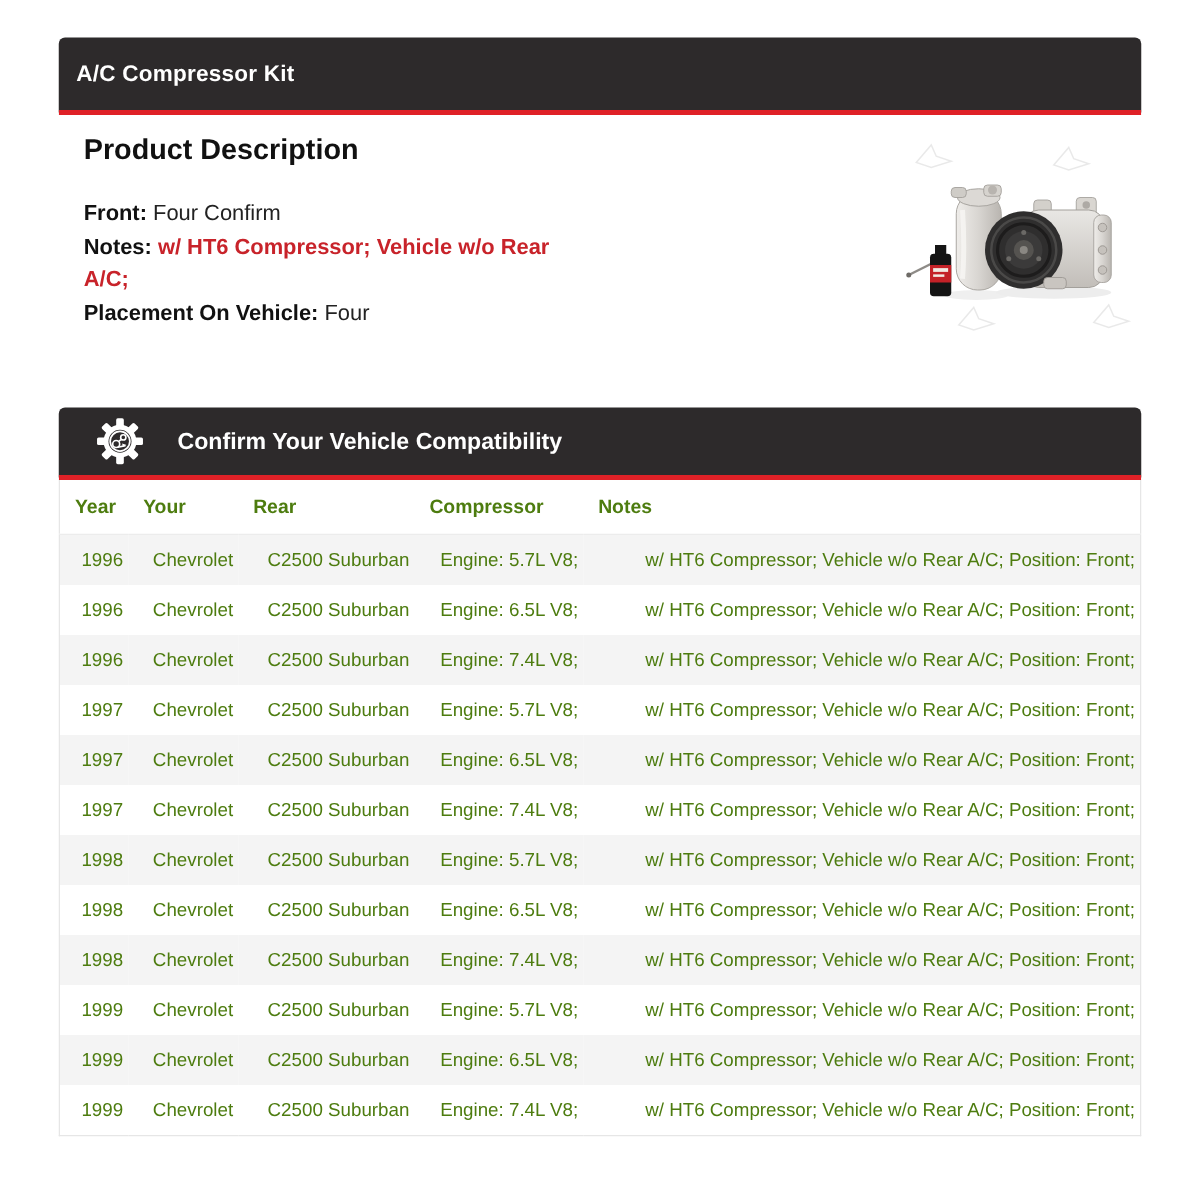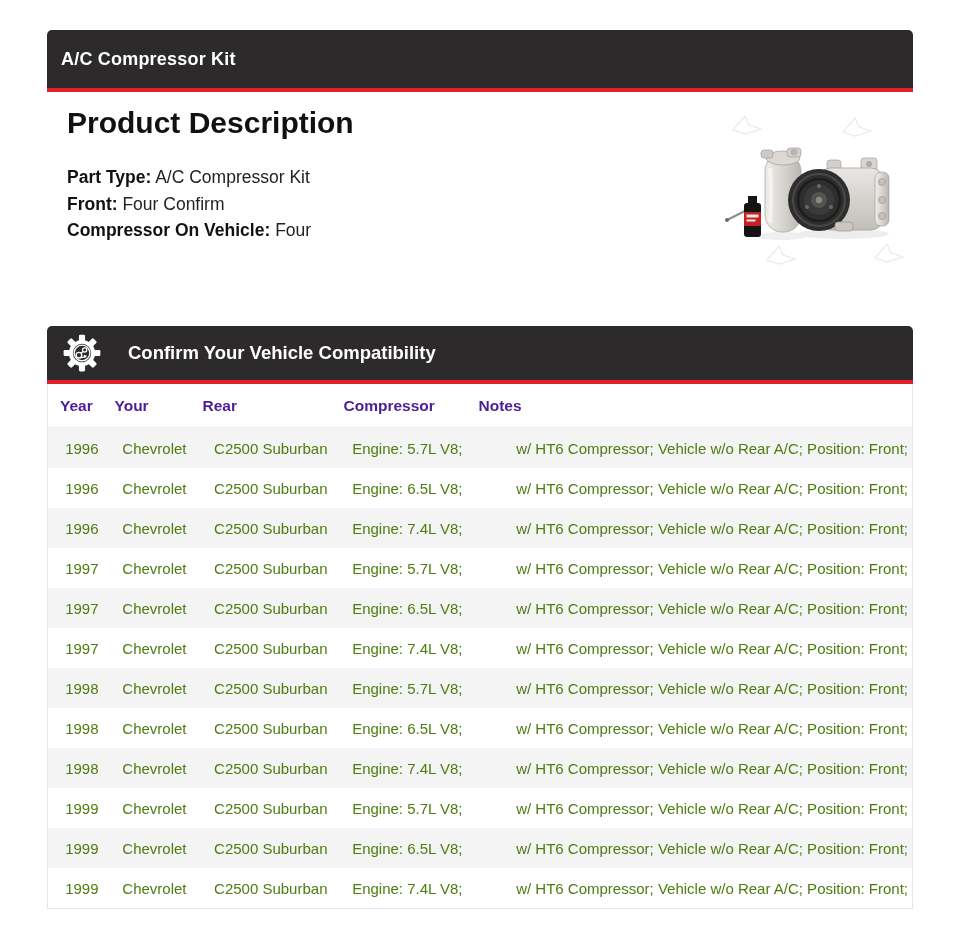--- a/index.html
+++ b/index.html
@@ -30,34 +30,34 @@
 
   
   .product-section {
     display: flex;
     justify-content: space-between;
     padding: 10px 0 0 20px;
     margin-bottom: 22px;
     min-height: 212px;
   }
   .product-heading {
-    font-size: 30px;
+    font-size: 23px;
     font-weight: bold;
     color: #111;
     margin: 4px 0 24px 0;
   }
   .product-fields { width: 382px; font-size: 17.5px; line-height: 26.5px; }
   .field-label { font-weight: bold; color: #111; }
   .field-value { color: #222; }
   .field.highlight .field-value { color: #c8232a; font-weight: bold; }
   .product-photo { width: 196px; padding-top: 6px; margin-right: 2px; }
 
   
   .compat-section { margin-top: 18px; }
-  .bar.compat-bar { height: 58px; padding: 0 2px; }
+  .bar.compat-bar { height: 58px; padding: 0 16px; }
   .gear-wrap { width: 42px; height: 42px; margin-left: 12px; flex: 0 0 auto; }
   .compat-title {
     color: #ffffff;
     font-size: 18.5px;
     font-weight: bold;
     margin-left: 25px;
   }
   table.compat-table {
     width: 100%;
     border-collapse: collapse;
@@ -67,21 +67,21 @@
     border-right: 1px solid #e6e6e6;
     border-bottom: 1px solid #e6e6e6;
   }
   .compat-table col.c-year { width: 55px; }
   .compat-table col.c-make { width: 88px; }
   .compat-table col.c-model { width: 141px; }
   .compat-table col.c-app { width: 135px; }
   .compat-table th {
     text-align: left;
     font-weight: bold;
-    color: #4c1d95;
+    color: #4d7c0f;
     padding: 13px 6px 12px 12px;
     background: #ffffff;
     border-bottom: 1px solid #ececec;
     font-size: 15.5px;
   }
   .compat-table td {
     text-align: right;
     color: #4d7c0f;
     padding: 11.5px 4px 11.5px 12px;
     white-space: nowrap;
@@ -97,29 +97,29 @@
 
   <div class="bar title-bar">
     <span class="bar-title">A/C Compressor Kit</span>
   </div>
 
   <div class="product-section">
     <div>
       <div class="product-heading">Product Description</div>
       <div class="product-fields">
         <div class="field">
-          <span class="field-label">Part Type:</span>
-          <span class="field-value">A/C Compressor Kit</span>
-        </div>
-        <div class="field">
           <span class="field-label">Front:</span>
           <span class="field-value">Four Confirm</span>
         </div>
+        <div class="field highlight">
+          <span class="field-label">Notes:</span>
+          <span class="field-value">w/ HT6 Compressor; Vehicle w/o Rear A/C;</span>
+        </div>
         <div class="field">
-          <span class="field-label">Compressor On Vehicle:</span>
+          <span class="field-label">Placement On Vehicle:</span>
           <span class="field-value">Four</span>
         </div>
       </div>
     </div>
 
     <div class="product-photo">
       <svg width="196" height="172" viewBox="0 0 196 172">
         <defs>
           <linearGradient id="metal" x1="0" y1="0" x2="1" y2="0">
             <stop offset="0" stop-color="#efedea"></stop>

